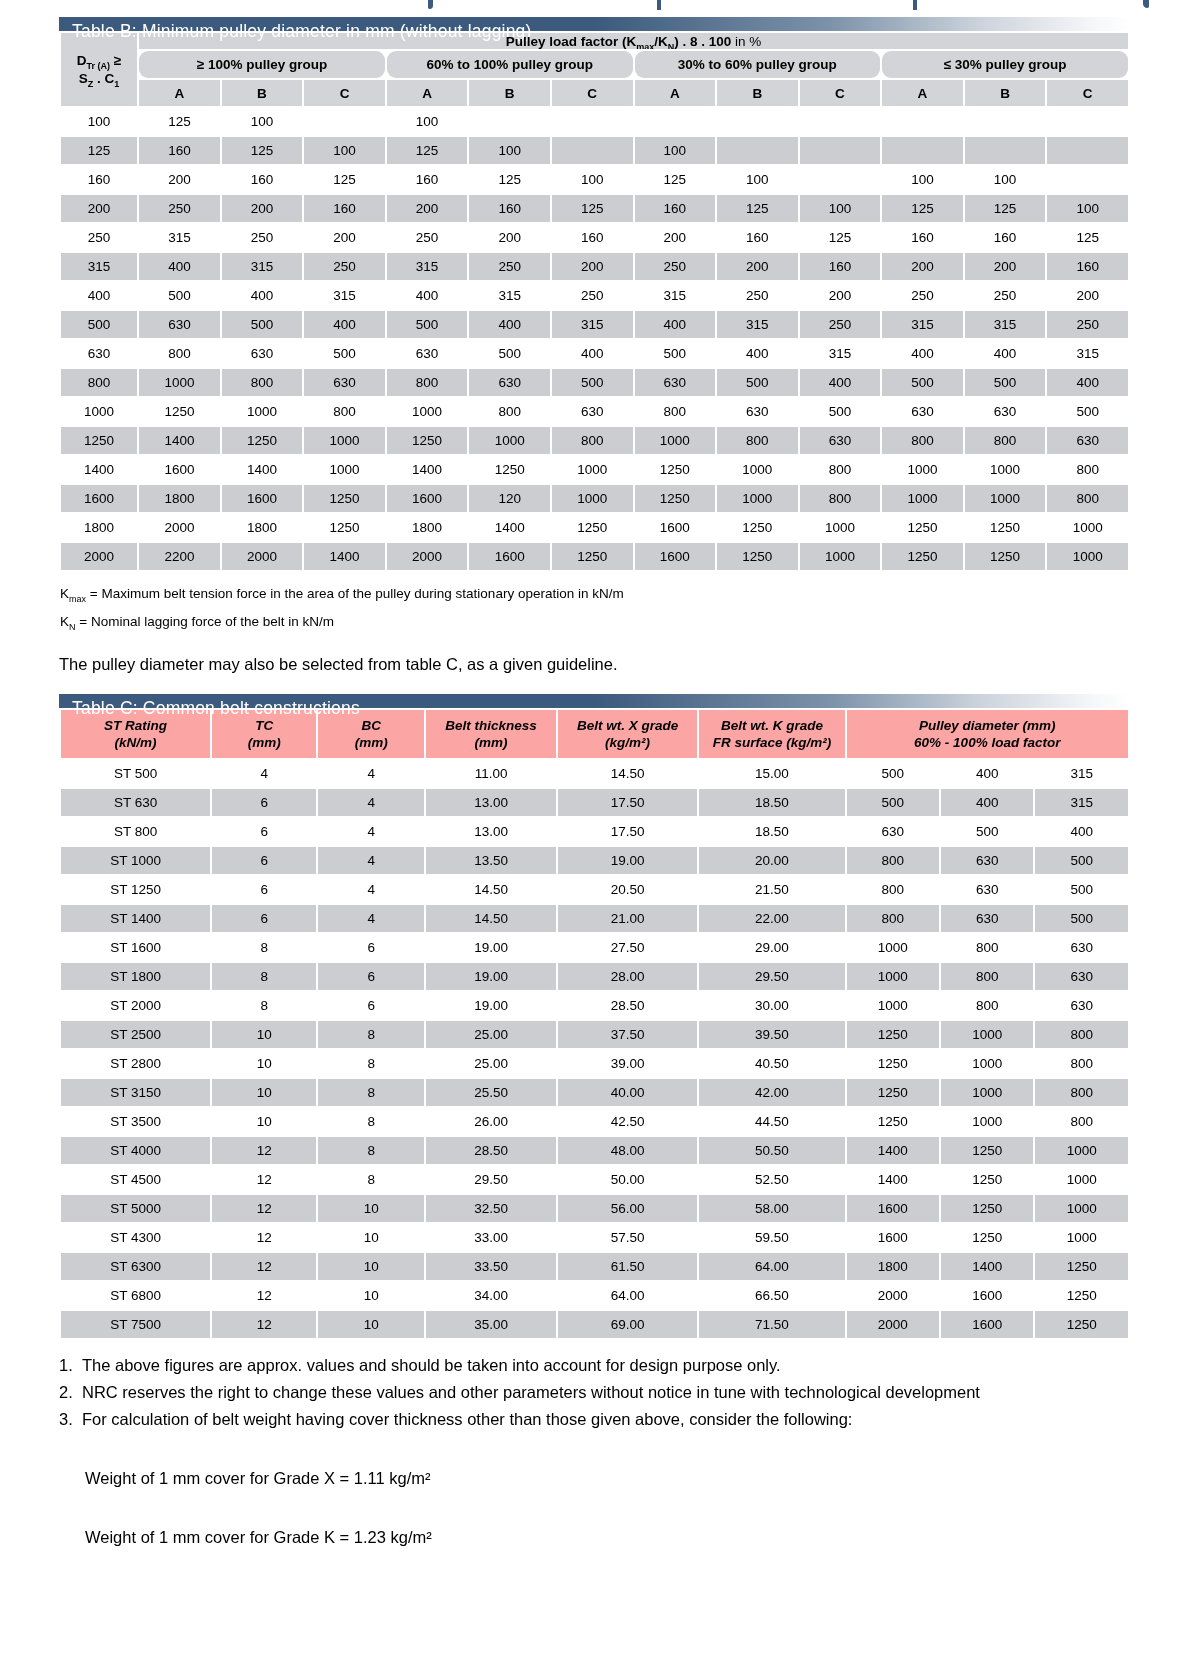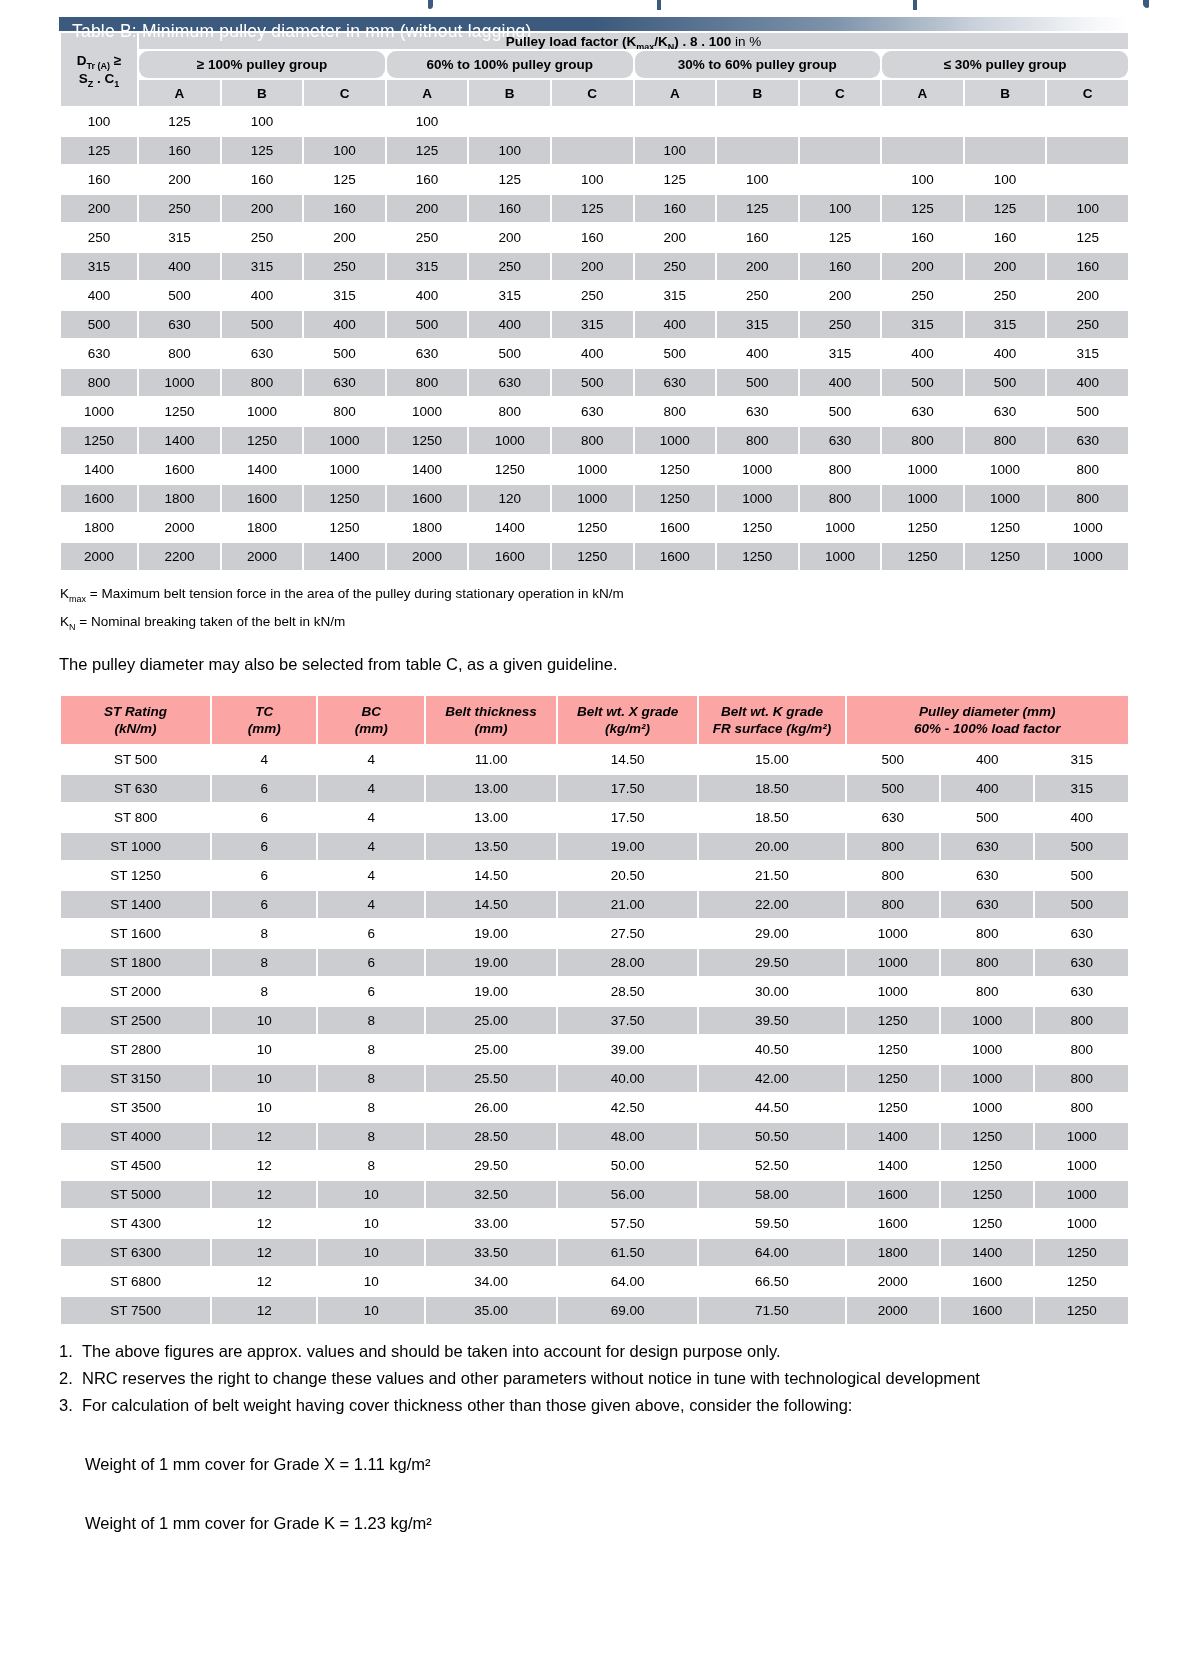--- a/index.html
+++ b/index.html
@@ -357,27 +357,28 @@
           <td>1000</td>
         </tr>
       </tbody>
   </table>
 
   <div class="fn">
     <div class="fn-line">
       <span>K</span><sub>max</sub><span> = Maximum belt tension force in the area of the pulley during stationary operation in kN/m</span>
     </div>
     <div class="fn-line">
-      <span>K</span><sub>N</sub><span> = Nominal breaking taken of the belt in kN/m</span>
+      <span>K</span><sub>N</sub><span> = Nominal lagging force of the belt in kN/m</span>
     </div>
   </div>
 
   <div class="guideline">The pulley diameter may also be selected from table C, as a given guideline.</div>
 
   <div id="table-c-wrap">
+    <div class="title-bar">Table C: Common belt constructions</div>
     <table id="table-c">
       <colgroup>
         <col style="width:14.2%">
           <col style="width:9.9%">
           <col style="width:10.1%">
         <col style="width:12.3%">
           <col style="width:13.3%">
           <col style="width:13.8%">
         <col style="width:8.8%">
           <col style="width:8.8%">

